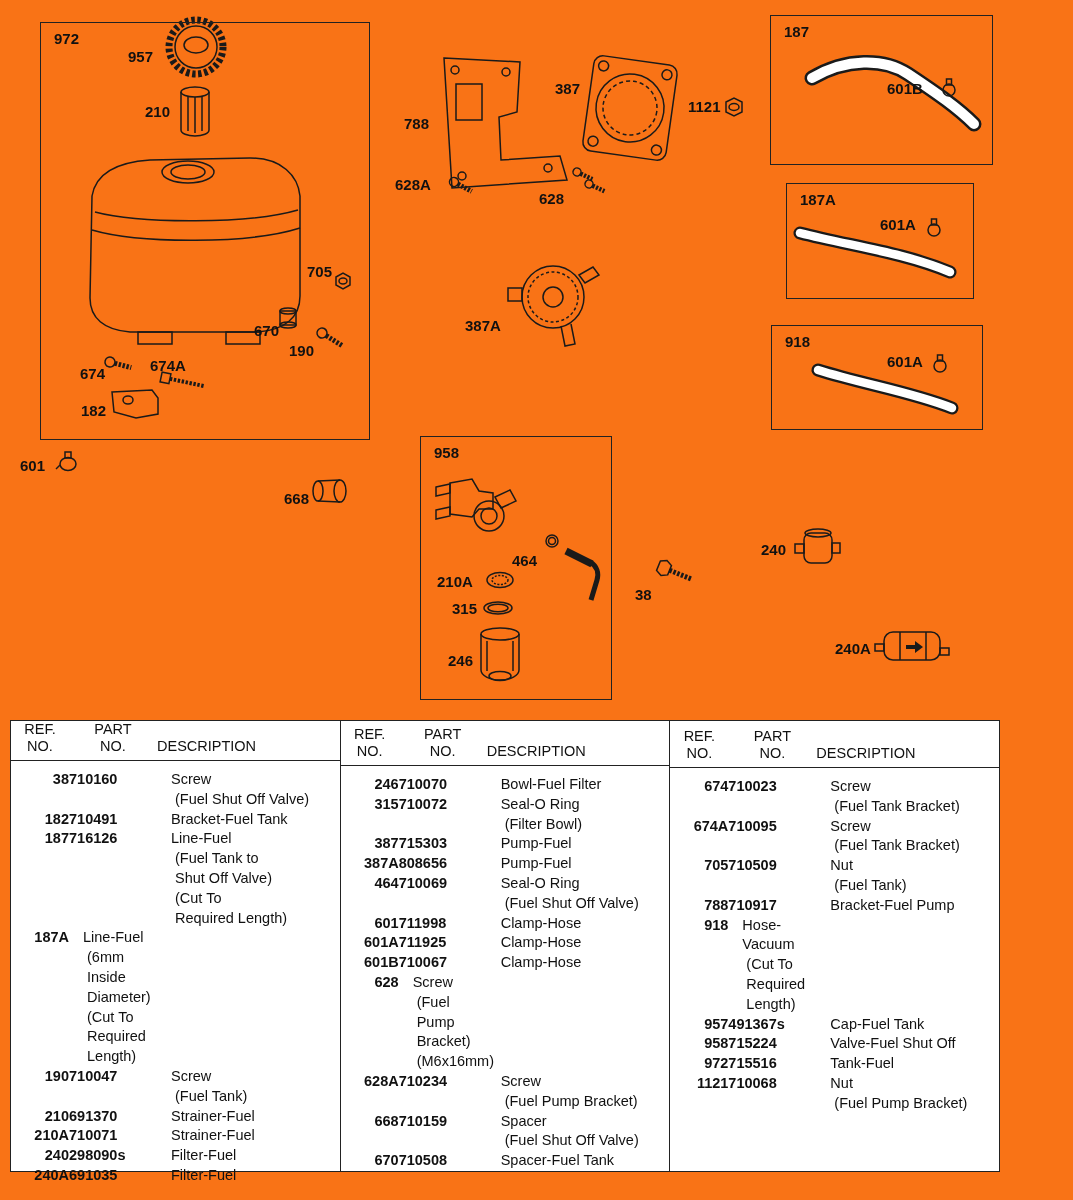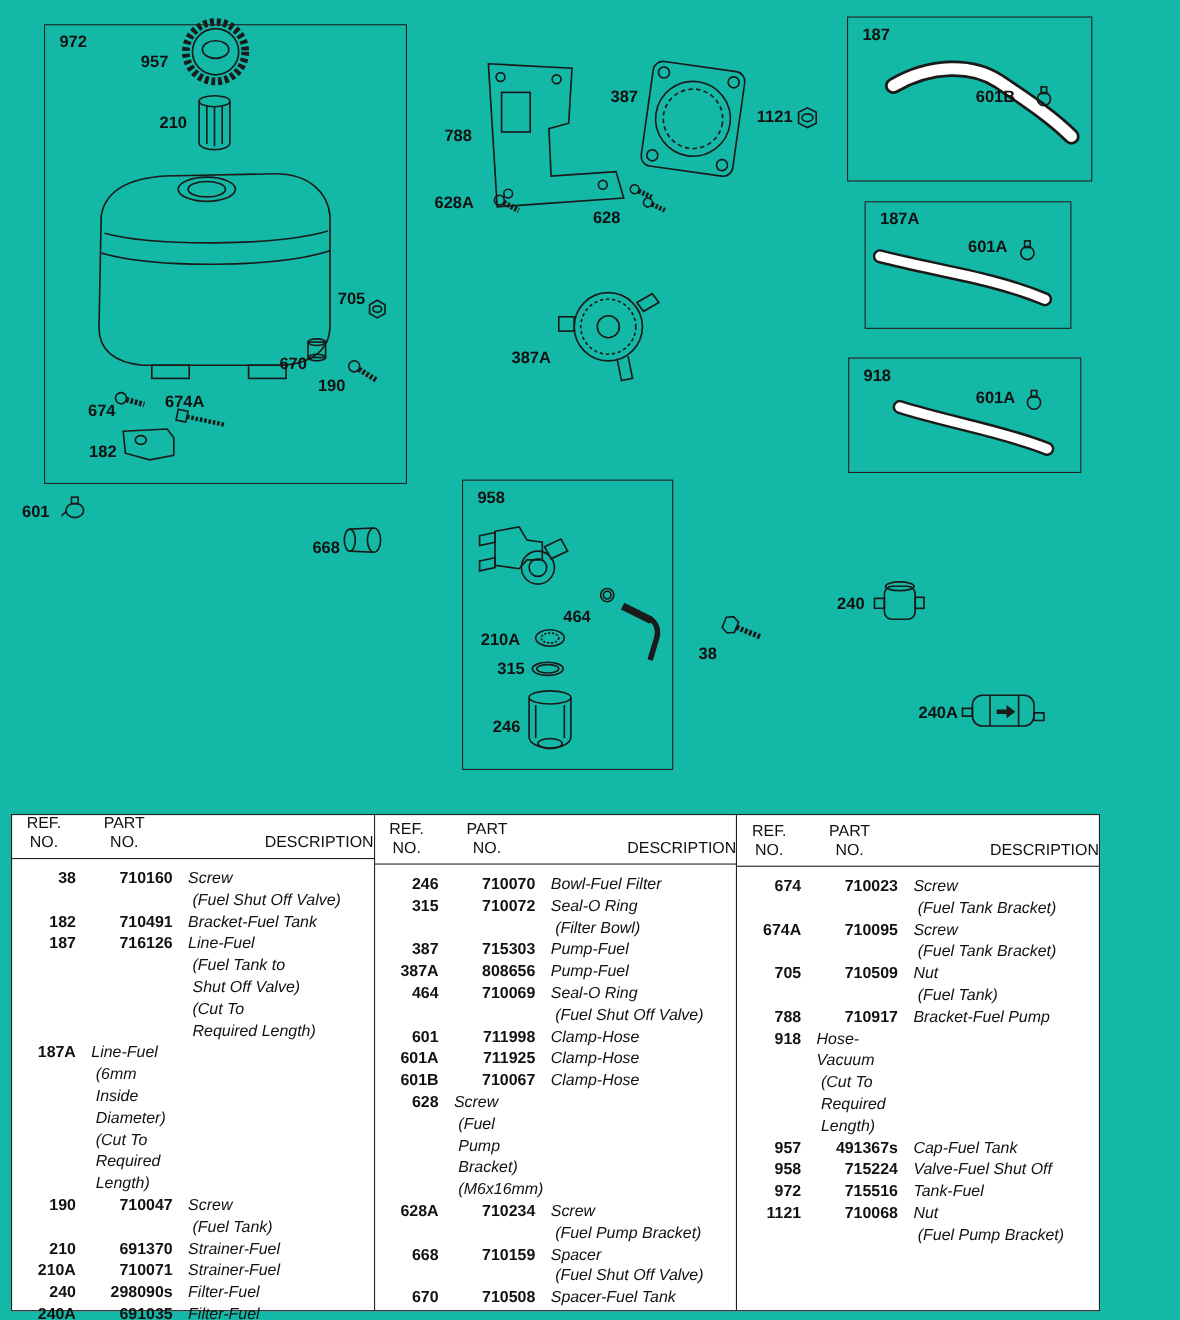--- a/index.html
+++ b/index.html
@@ -1,38 +1,38 @@
 <!DOCTYPE html>
 <html><head>
 <meta charset="utf-8">
 <style>
   * { box-sizing: border-box; }
   html,body { margin:0; padding:0; background:#fff; }
   body { font-family: "Liberation Sans", sans-serif; color:#111; }
-  .page { position:relative; width:1073px; height:1200px; background:#14b8a6; overflow:hidden; }
+  .page { position:relative; width:1073px; height:1200px; background:#f97316; overflow:hidden; }
 
   .diagram { position:absolute; left:0; top:0; width:1073px; height:735px; }
   #diagram-svg { position:absolute; left:0; top:0; }
   .callout { position:absolute; font-weight:bold; font-size:15px; white-space:nowrap; }
   .part-box { position:absolute; border:1.6px solid #222; }
   .box-label { font-weight:bold; font-size:15px; margin:7px 0 0 13px; }
 
-  .parts-table { position:absolute; left:10px; top:740px; width:990px; height:452px;
+  .parts-table { position:absolute; left:10px; top:720px; width:990px; height:452px;
                  border:1.7px solid #222; display:flex; background:#fff; }
   .tcol { flex:1; border-left:1.5px solid #222; display:flex; flex-direction:column; min-width:0; }
   .tcol:first-child { border-left:none; }
   .thead { height:47px; border-bottom:1.5px solid #222; display:grid;
            grid-template-columns:58px 88px 1fr; align-items:end; padding-bottom:5px; font-size:14.5px; }
   .h-stack { display:flex; flex-direction:column; align-items:center; line-height:17px; }
-  .h-desc { text-align:right; line-height:17px; }
+  .h-desc { text-align:left; line-height:17px; }
   .tbody { padding-top:9px; }
   .trow { display:grid; grid-template-columns:58px 88px 1fr; font-size:14.5px; line-height:19.8px; }
   .c-ref  { text-align:right; font-weight:bold; }
-  .c-part { text-align:right; font-weight:bold; }
-  .c-desc { padding-left:14px;font-style:italic; }
+  .c-part { font-weight:bold; }
+  .c-desc { padding-left:14px; }
   .c-desc .cont { padding-left:4px; }
 </style>
 </head>
 <body>
 
 <div class="page">
 
   <div class="diagram">
     <svg id="diagram-svg" width="1073" height="735" viewBox="0 0 1073 735">
       <g stroke="#1a1a1a" fill="none" stroke-width="1.5">

